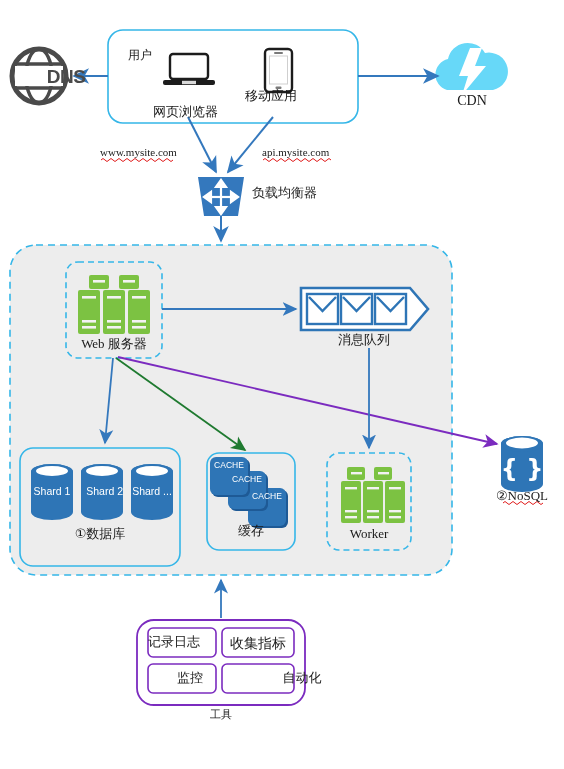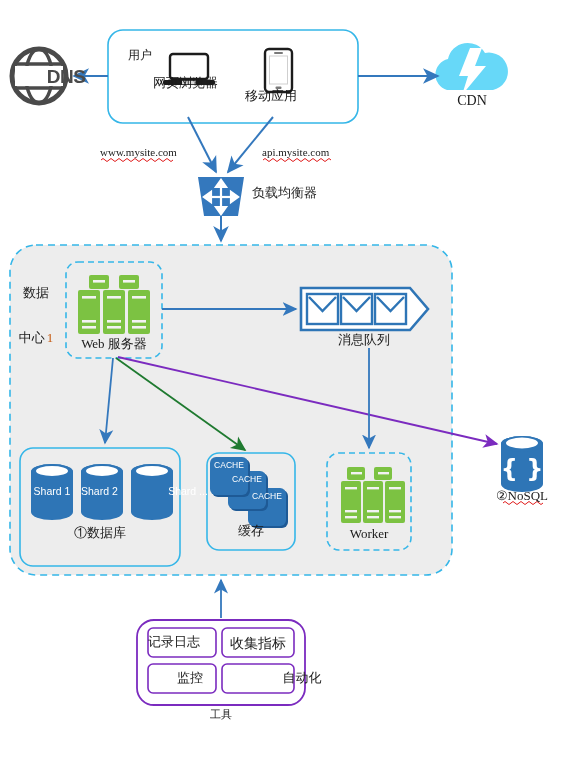--- a/index.html
+++ b/index.html
@@ -266,51 +266,45 @@
       <path d="M503,503 q2,-3 4,0 t4,0 t4,0 t4,0 t4,0 t4,0 t4,0 t4,0 t4,0 t4,0"></path>
     </g>
   </svg>
 
   <div class="lbl" style="left:14px; top:66px; width:50px; text-align:center;
               font-family:'Liberation Sans',sans-serif; font-size:19px;
               font-weight:bold; color:#4a4a4a; letter-spacing:-0.5px;margin-left:27px;">DNS</div>
 
   <div class="lbl cn" style="left:128px; top:32px; font-size:12px;margin-top:17px;">用户</div>
 
-  <div class="lbl cn" style="left:153px; top:76px; font-size:13px;">网页浏览器</div>
+  <div class="lbl cn" style="left:153px; top:105px; font-size:13px;">网页浏览器</div>
 
   <div class="lbl cn" style="left:245px; top:89px; font-size:13px;">移动应用</div>
 
   <div class="lbl serif" style="left:430px; top:93px; width:84px; text-align:center; font-size:14px;">CDN</div>
 
   <div class="lbl url-lbl" style="left:100px; top:146px;">www.mysite.com</div>
   <div class="lbl url-lbl" style="left:262px; top:146px;">api.mysite.com</div>
 
   <div class="lbl cn" style="left:252px; top:186px; font-size:13px;">负载均衡器</div>
 
-  <div class="lbl cn center-txt" style="left:8px; top:256px; width:56px; font-size:13px;">
-    <div>数据</div>
-    <div style="white-space:nowrap;">
-      <span>中心</span><span style="color:#c55a11; font-family:'Liberation Serif',serif; padding-left:2px;">1</span>
-    </div>
-  </div>
 
   <div class="lbl cn" style="left:66px; top:337px; width:96px; text-align:center; font-size:13px;
               font-family:Liberation Serif, serif;">Web 服务器</div>
 
   <div class="lbl cn" style="left:300px; top:333px; width:128px; text-align:center; font-size:13px;">消息队列</div>
 
   <div class="lbl" style="left:31px; top:485px; width:42px; text-align:center; font-size:10.5px;
               color:#ffffff; font-family:'Liberation Sans',sans-serif;">Shard 1</div>
-  <div class="lbl" style="left:81px; top:485px; width:42px; text-align:left; font-size:10.5px;
+  <div class="lbl" style="left:81px; top:485px; width:42px; text-align:right; font-size:10.5px;
               color:#ffffff; font-family:'Liberation Sans',sans-serif;">Shard 2</div>
   <div class="lbl" style="left:131px; top:485px; width:42px; text-align:center; font-size:10.5px;
-              color:#ffffff; font-family:'Liberation Sans',sans-serif;padding-left:36px;">Shard ...</div>
-
-  <div class="lbl cn" style="left:20px; top:527px; width:160px; text-align:center; font-size:13px;font-family:Liberation Mono, monospace;">①数据库</div>
+              color:#ffffff; font-family:'Liberation Sans',sans-serif;">Shard ...</div>
+
+  <div class="lbl cn" style="left:20px; top:527px; width:160px; text-align:center; font-size:13px;">①数据库</div>
 
   <div class="lbl" style="left:210px; top:461px; width:38px; text-align:center; font-size:8.5px;
               color:#ffffff; font-family:'Liberation Sans',sans-serif;">CACHE</div>
   <div class="lbl" style="left:228px; top:475px; width:38px; text-align:center; font-size:8.5px;
               color:#ffffff; font-family:'Liberation Sans',sans-serif;">CACHE</div>
   <div class="lbl" style="left:248px; top:492px; width:38px; text-align:center; font-size:8.5px;
               color:#ffffff; font-family:'Liberation Sans',sans-serif;">CACHE</div>
 
   <div class="lbl cn" style="left:207px; top:524px; width:88px; text-align:center; font-size:13px;">缓存</div>
 

